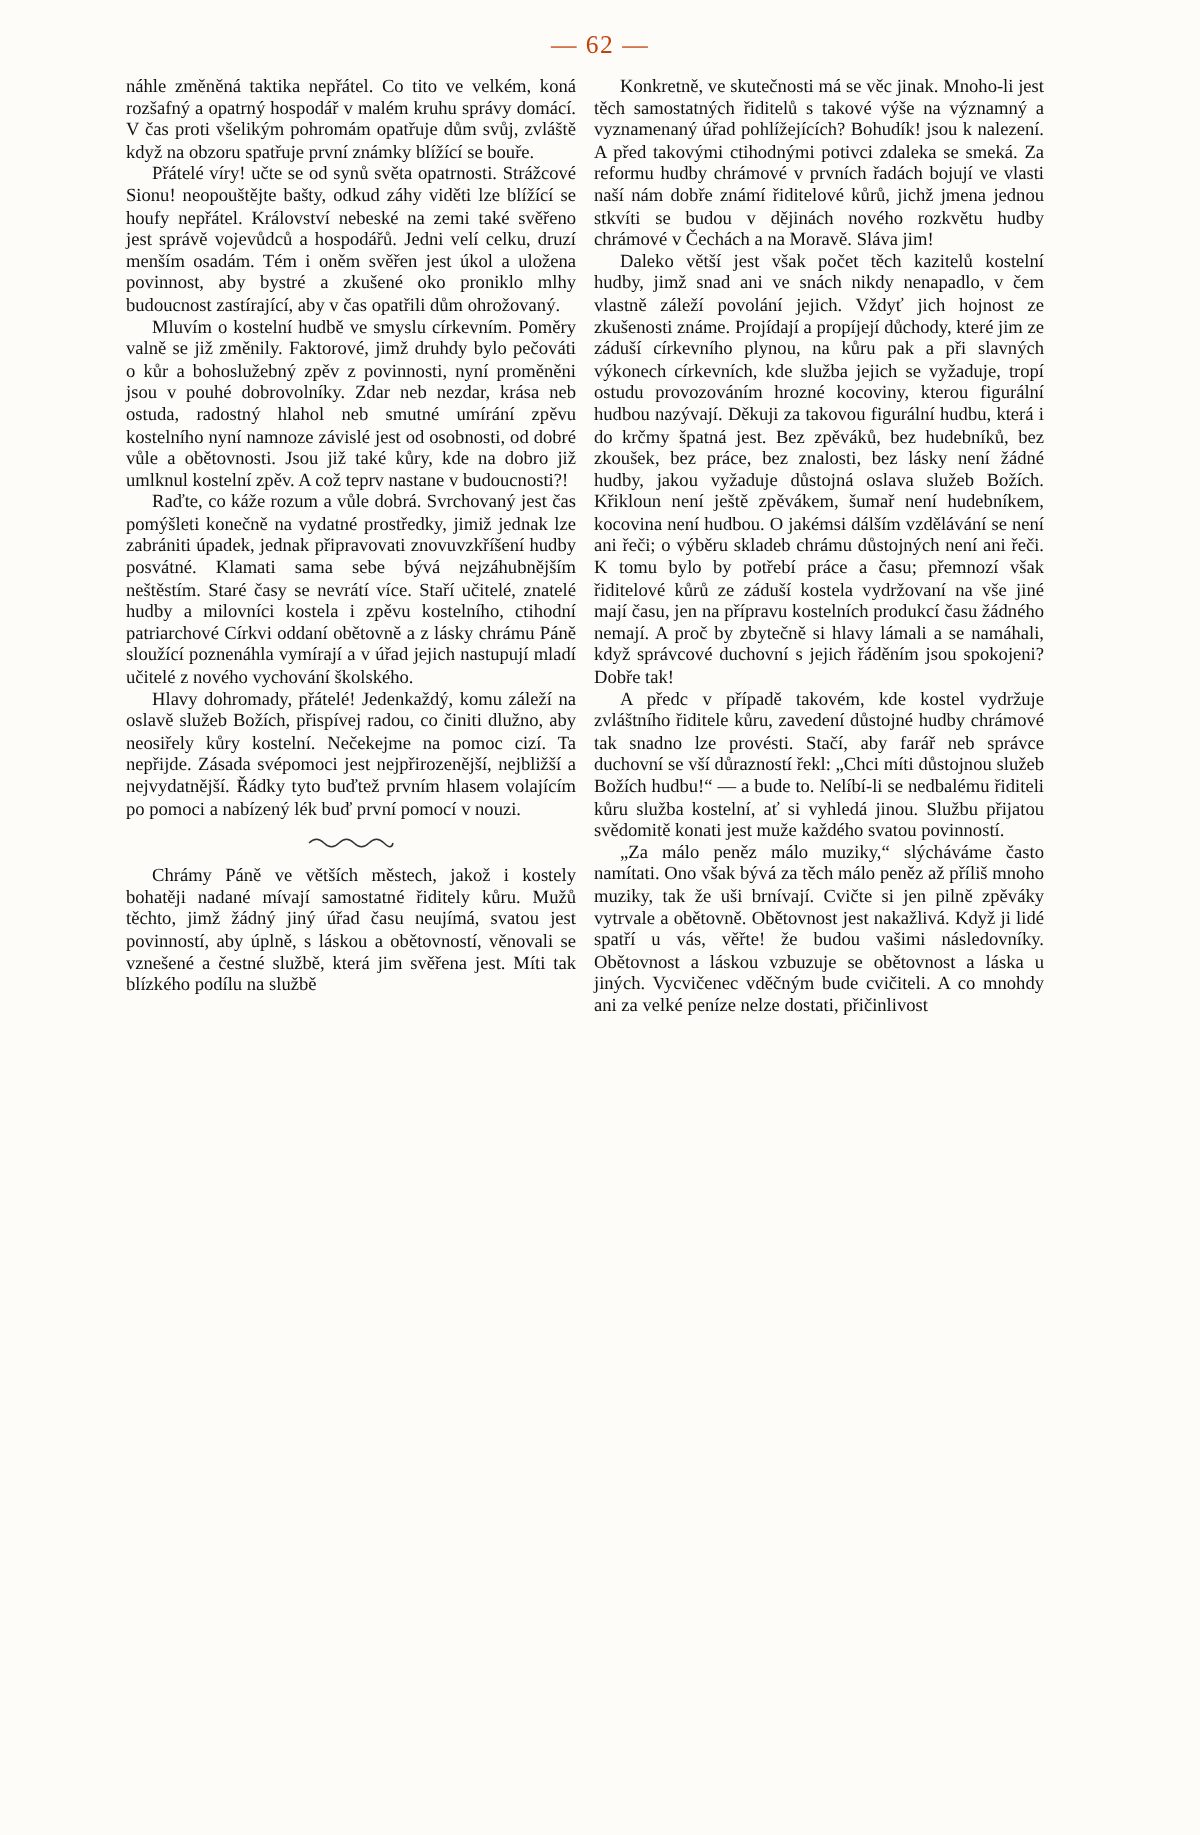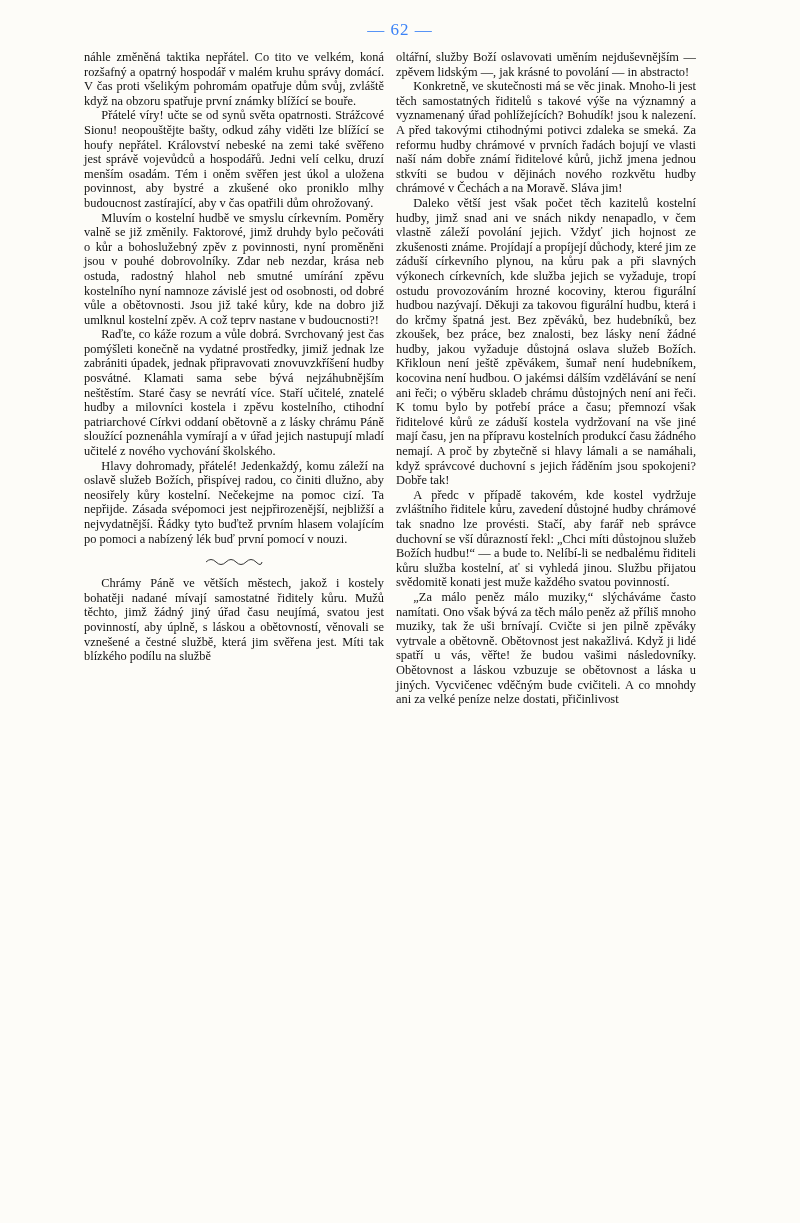--- a/index.html
+++ b/index.html
@@ -22,21 +22,21 @@
     padding: 0;
     overflow: hidden;
   }
   .page-header {
     text-align: center;
     font-size: 17px;
     letter-spacing: 1px;
     padding-top: 20px;
     padding-bottom: 10px;
     font-family: "Liberation Serif", serif;
-    color: #3b82f6;
+    color: #c2410c;
   }
   .columns {
     display: flex;
     padding: 0 84px 0 84px;
     box-sizing: border-box;
   }
   .col {
     width: 300px;
     font-size: 12.4px;
     line-height: 14.6px;
@@ -91,21 +91,20 @@
       <div class="divider">
         <svg class="rule-wave" width="60" height="10" viewBox="0 0 60 10">
           <path d="M2 6 Q7 1 12 6 T22 6 T32 6 T42 6 T52 6 T58 6" fill="none" stroke="#333" stroke-width="1"></path>
         </svg>
       </div>
 
       <p>Chrámy Páně ve větších městech, jakož i kostely bohatěji nadané mívají samostatné řiditely kůru. Mužů těchto, jimž žádný jiný úřad času neujímá, svatou jest povinností, aby úplně, s láskou a obětovností, věnovali se vznešené a čestné službě, která jim svěřena jest. Míti tak blízkého podílu na službě</p>
     </div>
 
     <div class="col right">
-      <p class="noindent">oltářní, služby Boží oslavovati uměním nejduševnějším — zpěvem lidským —, jak krásné to povolání — in abstracto!</p>
       <p>Konkretně, ve skutečnosti má se věc jinak. Mnoho-li jest těch samostatných řiditelů s takové výše na významný a vyznamenaný úřad pohlížejících? Bohudík! jsou k nalezení. A před takovými ctihodnými potivci zdaleka se smeká. Za reformu hudby chrámové v prvních řadách bojují ve vlasti naší nám dobře známí řiditelové kůrů, jichž jmena jednou stkvíti se budou v dějinách nového rozkvětu hudby chrámové v Čechách a na Moravě. Sláva jim!</p>
       <p>Daleko větší jest však počet těch kazitelů kostelní hudby, jimž snad ani ve snách nikdy nenapadlo, v čem vlastně záleží povolání jejich. Vždyť jich hojnost ze zkušenosti známe. Projídají a propíjejí důchody, které jim ze záduší církevního plynou, na kůru pak a při slavných výkonech církevních, kde služba jejich se vyžaduje, tropí ostudu provozováním hrozné kocoviny, kterou figurální hudbou nazývají. Děkuji za takovou figurální hudbu, která i do krčmy špatná jest. Bez zpěváků, bez hudebníků, bez zkoušek, bez práce, bez znalosti, bez lásky není žádné hudby, jakou vyžaduje důstojná oslava služeb Božích. Křikloun není ještě zpěvákem, šumař není hudebníkem, kocovina není hudbou. O jakémsi dálším vzdělávání se není ani řeči; o výběru skladeb chrámu důstojných není ani řeči. K tomu bylo by potřebí práce a času; přemnozí však řiditelové kůrů ze záduší kostela vydržovaní na vše jiné mají času, jen na přípravu kostelních produkcí času žádného nemají. A proč by zbytečně si hlavy lámali a se namáhali, když správcové duchovní s jejich řáděním jsou spokojeni? Dobře tak!</p>
       <p>A předc v případě takovém, kde kostel vydržuje zvláštního řiditele kůru, zavedení důstojné hudby chrámové tak snadno lze provésti. Stačí, aby farář neb správce duchovní se vší důrazností řekl: „Chci míti důstojnou služeb Božích hudbu!“ — a bude to. Nelíbí-li se nedbalému řiditeli kůru služba kostelní, ať si vyhledá jinou. Službu přijatou svědomitě konati jest muže každého svatou povinností.</p>
       <p>„Za málo peněz málo muziky,“ slýcháváme často namítati. Ono však bývá za těch málo peněz až příliš mnoho muziky, tak že uši brnívají. Cvičte si jen pilně zpěváky vytrvale a obětovně. Obětovnost jest nakažlivá. Když ji lidé spatří u vás, věřte! že budou vašimi následovníky. Obětovnost a láskou vzbuzuje se obětovnost a láska u jiných. Vycvičenec vděčným bude cvičiteli. A co mnohdy ani za velké peníze nelze dostati, přičinlivost</p>
     </div>
 
   </div>
 </div>
 
 </body></html>

